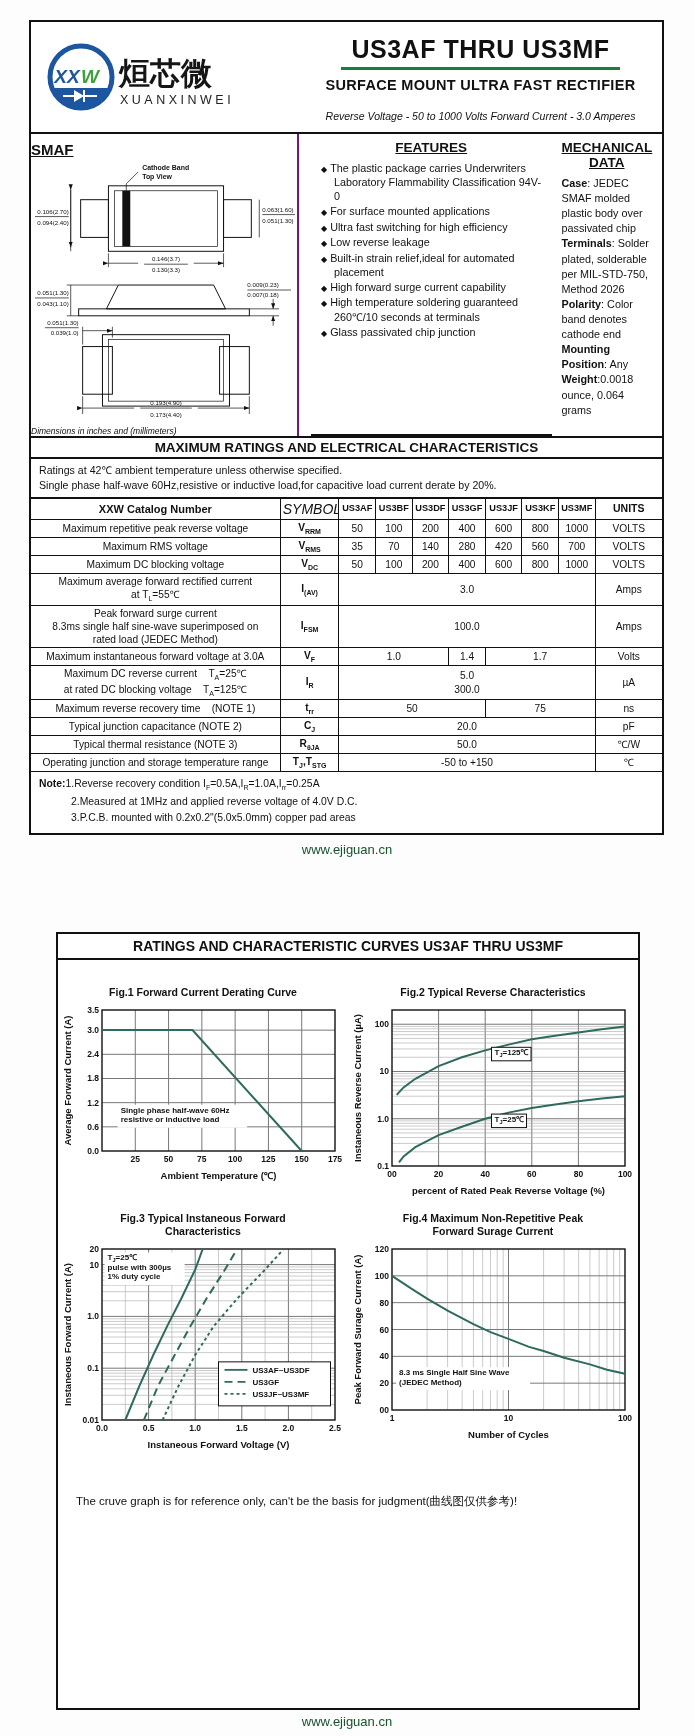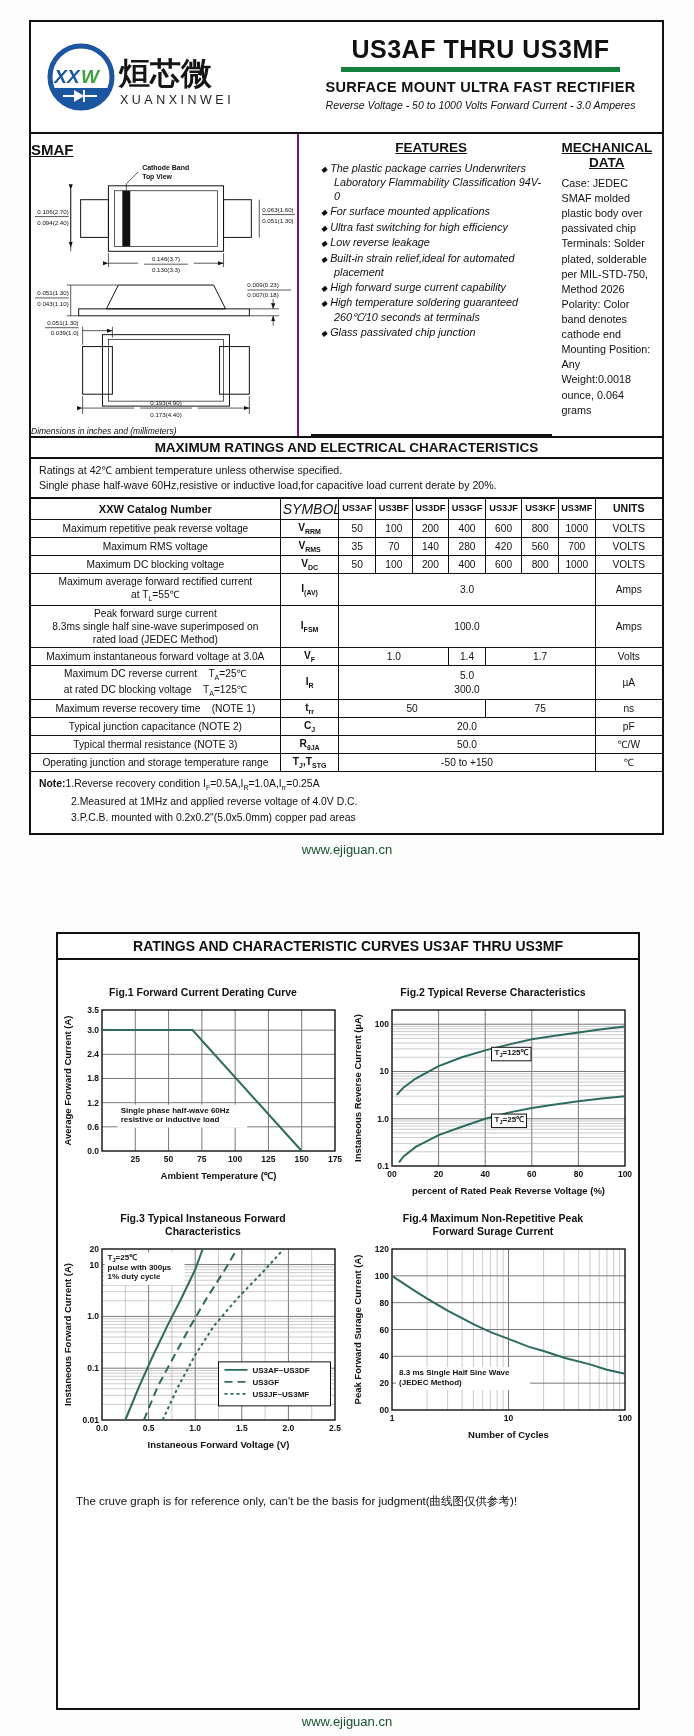--- a/index.html
+++ b/index.html
@@ -9,38 +9,38 @@
   #page1{left:29px;top:20px;width:631px;height:811px;}
   #page2{left:56px;top:932px;width:580px;height:774px;}
   .site{position:absolute;left:0;width:100%;text-align:center;font-size:13px;color:#14532d;}
   #site1{top:842px;} #site2{top:1714px;}
 
   
   .hdr{display:flex;height:110px;border-bottom:2px solid #111;}
   .hdr-logo{width:268px;display:flex;align-items:center;padding-left:12px;box-sizing:border-box;}
   .hdr-right{flex:1;text-align:center;padding-top:13px;}
   .hdr-title{font-size:25px;font-weight:700;letter-spacing:.5px;display:inline-block;
-             border-bottom:5px solid #15803d;padding:0 10px 3px;}
+             border-bottom:3px solid #15803d;padding:0 10px 3px;}
   .hdr-sub{font-size:14.5px;font-weight:700;margin-top:7px;letter-spacing:.3px;}
-  .hdr-tag{font-size:10.5px;font-style:italic;margin-top:4px;}
+  .hdr-tag{font-size:10.5px;font-style:italic;margin-top:17px;}
 
   
   .content{display:flex;}
   .left-col{width:266px;border-right:2px solid #701a75;padding-top:5px;text-align:left;}
   .pkg-name{font-size:15px;font-weight:700;text-decoration:underline;margin:2px 0 2px;}
   .pkg-caption{font-size:8.5px;font-style:italic;margin-top:2px;}
   .right-col{flex:1;display:flex;flex-direction:row;padding-left:12px;}
   .features{border-bottom:2px solid #111;padding:3px 10px 8px;}
   .mech{padding:3px 10px 8px;flex:1;}
   .sec-title{text-align:center;font-weight:700;font-size:13.5px;text-decoration:underline;margin:3px 0 6px;}
   ul.feat{margin:0;padding:0;list-style:none;font-size:10.8px;line-height:1.3;}
-  ul.feat li{padding-left:13px;text-indent:-13px;margin:1px 0;font-style:italic;}
+  ul.feat li{padding-left:13px;text-indent:-13px;margin:1px 0;}
   .bullet{font-size:8px;margin-right:3px;}
   .mech-line{font-size:10.8px;line-height:1.4;}
-  .mech-line b{font-weight:400;margin-top:10px;}
+  .mech-line b{font-weight:700;margin-top:10px;}
 
   
   .ratings-bar{border-top:2px solid #111;border-bottom:2px solid #111;text-align:center;
                font-weight:700;font-size:13.5px;padding:2px 4px;}
   .intro{border-bottom:1px solid #111;padding:4px 8px;font-size:10.6px;line-height:1.4;}
   table.ratings{width:100%;border-collapse:collapse;table-layout:fixed;font-size:10.2px;}
   table.ratings th,table.ratings td{border:1px solid #111;padding:1px 2px;text-align:center;
         vertical-align:middle;line-height:1.3;overflow:hidden;}
   table.ratings tr>*:first-child{border-left:none;}
   table.ratings tr>*:last-child{border-right:none;}

